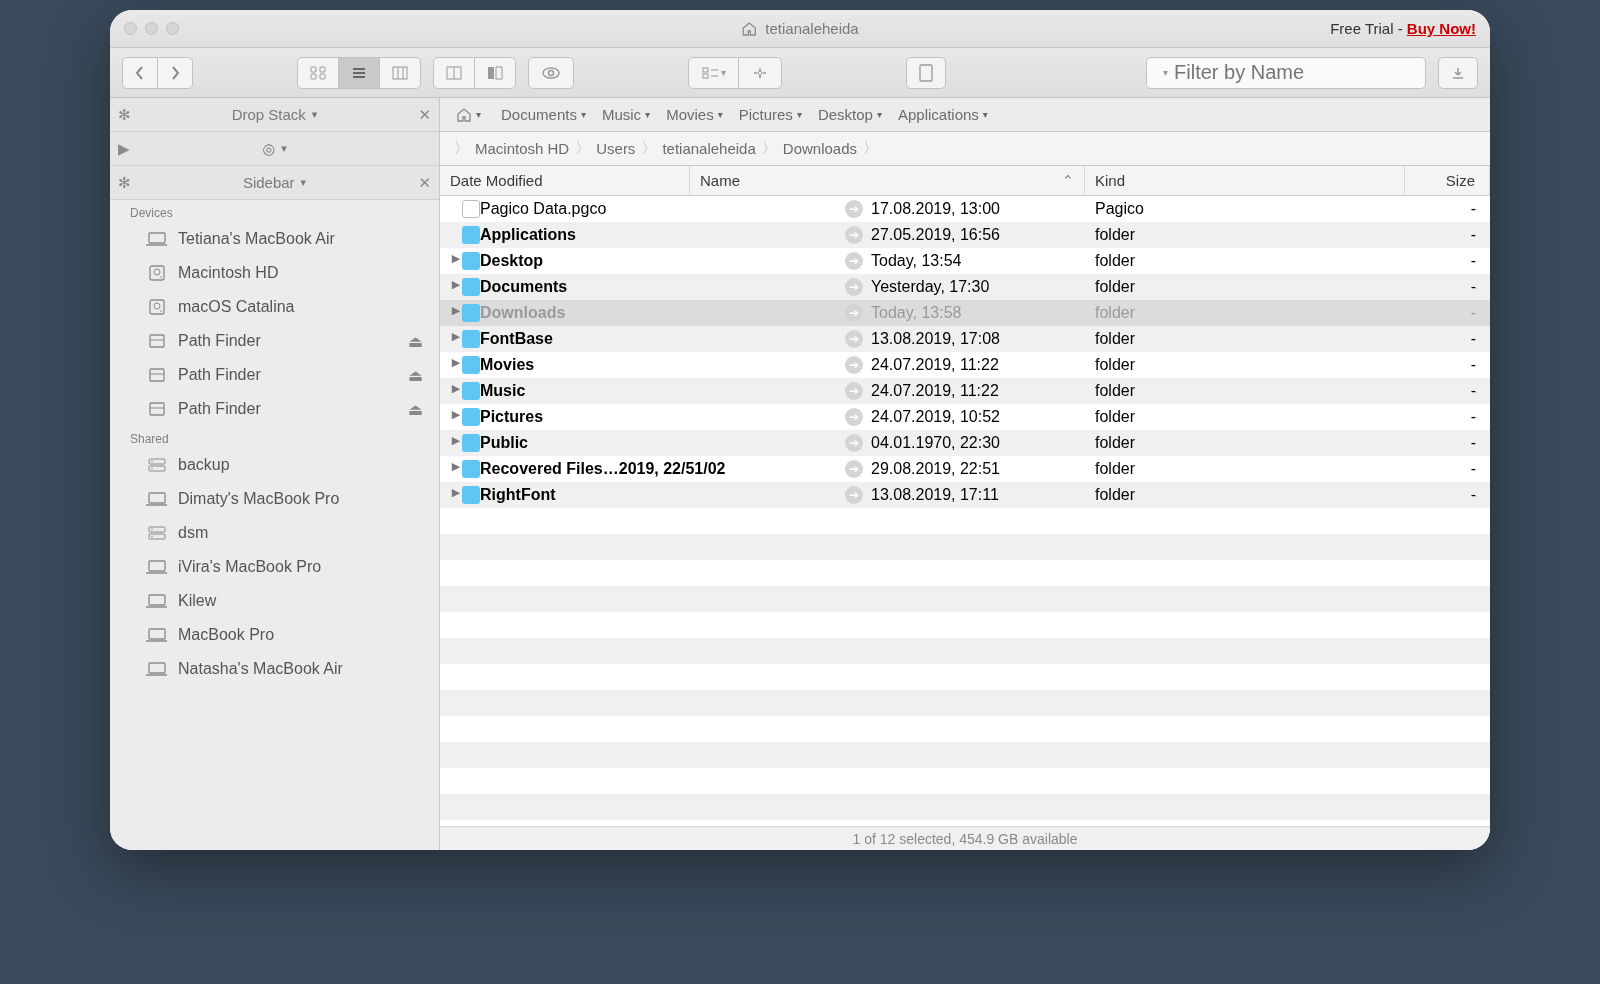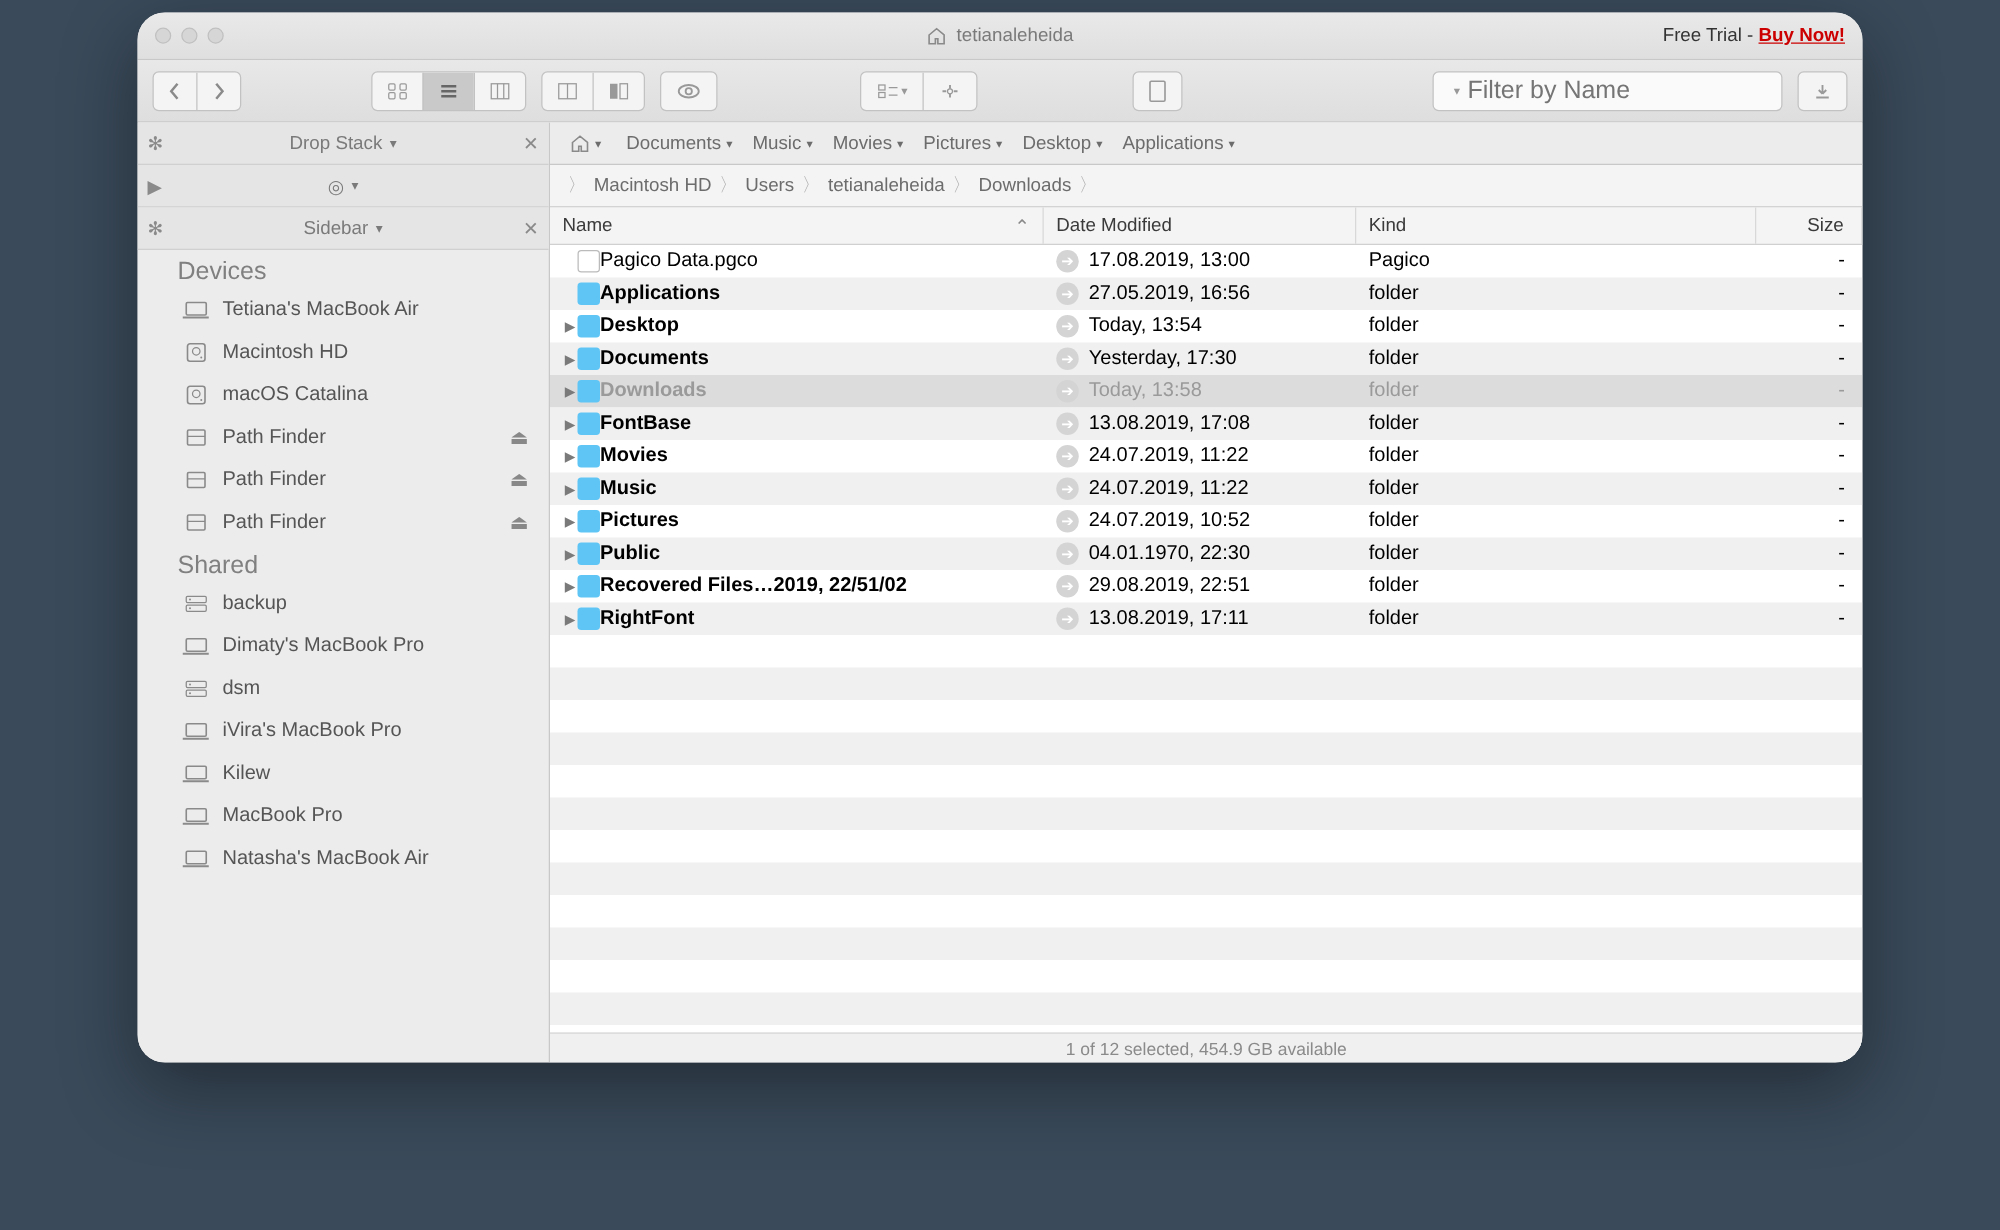--- a/index.html
+++ b/index.html
@@ -23,36 +23,36 @@
 .bookmarks { height: 34px; background: #ececec; border-bottom: 1px solid #c8c8c8; display:flex; align-items:center; padding: 0 8px; gap: 4px; font-size: 15px; color: #6c6c6c; }
 .bm-item { display:flex; align-items:center; gap:4px; padding: 4px 8px; cursor:pointer; border-radius:4px; }
 .pathbar { height: 34px; background: #f4f4f4; border-bottom: 1px solid #c8c8c8; display:flex; align-items:center; padding: 0 8px; font-size: 15px; color:#6c6c6c; }
 .crumb { display:flex; align-items:center; gap:4px; cursor:pointer; }
 .crumb-sep { color:#b0b0b0; margin: 0 6px; }
 .body { flex:1; display:flex; overflow:hidden; }
 .sidebar { width: 330px; background:#ececec; border-right:1px solid #c8c8c8; overflow-y:auto; font-size:16px; color:#555; }
 .side-hdr { height: 34px; display:flex; align-items:center; justify-content:center; position:relative; background:#e5e5e5; border-bottom:1px solid #d0d0d0; color:#7a7a7a; gap:6px; font-size:15px; }
 .side-hdr .gear { position:absolute; left:8px; color:#8a8a8a; }
 .side-hdr .close { position:absolute; right:8px; color:#8a8a8a; }
-.side-group { padding: 6px 0 2px 32px; font-size:20px; color:#808080; font-weight:500; }
+.side-group { padding: 6px 0 2px 20px; font-size:12px; color:#808080; font-weight:500; }
 .side-item { padding: 4px 14px 4px 36px; display:flex; align-items:center; gap:10px; cursor:pointer; position:relative; height:34px; }
 .side-ic { width:22px; height:16px; display:inline-flex; align-items:center; justify-content:center; color:#888; }
 .eject { position:absolute; right:16px; color:#888; }
 .main { flex:1; display:flex; flex-direction:column; background:#fff; }
 .cols { height: 30px; background: #f4f4f4; border-bottom:1px solid #d0d0d0; display:flex; font-size:15px; color:#3a3a3a; font-weight:500; }
 .col { padding: 5px 10px; border-right:1px solid #d8d8d8; display:flex; align-items:center; }
 .col-name { flex: 0 0 395px; }
 .col-date { flex: 0 0 250px; }
 .col-kind { flex: 0 0 320px; }
 .col-size { flex: 1; justify-content:flex-end; padding-right:14px; }
 .files { flex:1; overflow:auto; font-size:16px; }
 .row { height: 26px; display:flex; align-items:center; }
 .row:nth-child(even){ background:#f0f0f0; }
 .row.sel { background:#dcdcdc; color:#9a9a9a; }
-.c-name { flex:0 0 395px; display:flex; align-items:center; gap:0; padding-left:10px; }
+.c-name { flex:0 0 395px; display:flex; gap:0; padding-left:10px; }
 .c-date { flex:0 0 250px; padding-left:10px; display:flex; align-items:center; gap:8px; }
 .c-kind { flex:0 0 320px; padding-left:10px; }
 .c-size { flex:1; text-align:right; padding-right:14px; }
 .tri { width:12px; display:inline-flex; justify-content:center; color:#7a7a7a; font-size:11px; }
 .fic { width:18px; height:18px; border-radius:3px; background:#5ec5f5; display:inline-block; }
 .fic.doc { background:#fff; border:1px solid #bbb; }
 .goarr { width:18px; height:18px; border-radius:50%; background:#d4d4d4; display:inline-flex; align-items:center; justify-content:center; color:#fff; font-size:12px; }
 .bold { font-weight:600; }
 .status { height:24px; background:#f0f0f0; border-top:1px solid #d6d6d6; display:flex; align-items:center; justify-content:center; font-size:14px; color:#8a8a8a; }
 svg { display:block; }
@@ -376,25 +376,25 @@
             <span class="crumb-sep">〉</span>
             <span class="crumb">Users</span>
             <span class="crumb-sep">〉</span>
             <span class="crumb">tetianaleheida</span>
             <span class="crumb-sep">〉</span>
             <span class="crumb">Downloads</span>
             <span class="crumb-sep">〉</span>
           </div>
       </div>
       <div class="cols">
+        <div class="col col-date">Date Modified</div>
         <div class="col col-name">
             <span>Name</span>
             <span class="sort-arr">⌃</span>
           </div>
-        <div class="col col-date">Date Modified</div>
         <div class="col col-kind">Kind</div>
         <div class="col col-size">Size</div>
       </div>
       <div class="files" id="files">
           <div class="row">
             <div class="c-name">
               <span class="tri"></span>
               <span class="fic doc"></span>
               <span class="">Pagico Data.pgco</span>
             </div>

